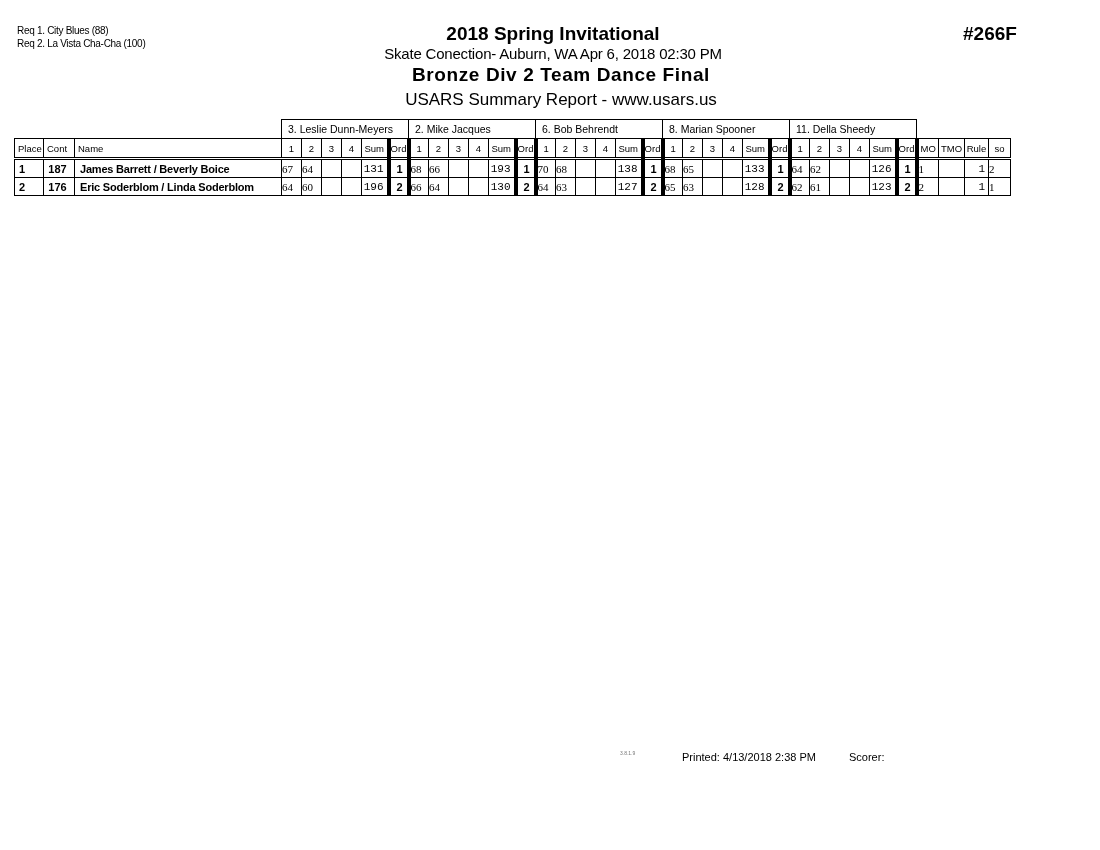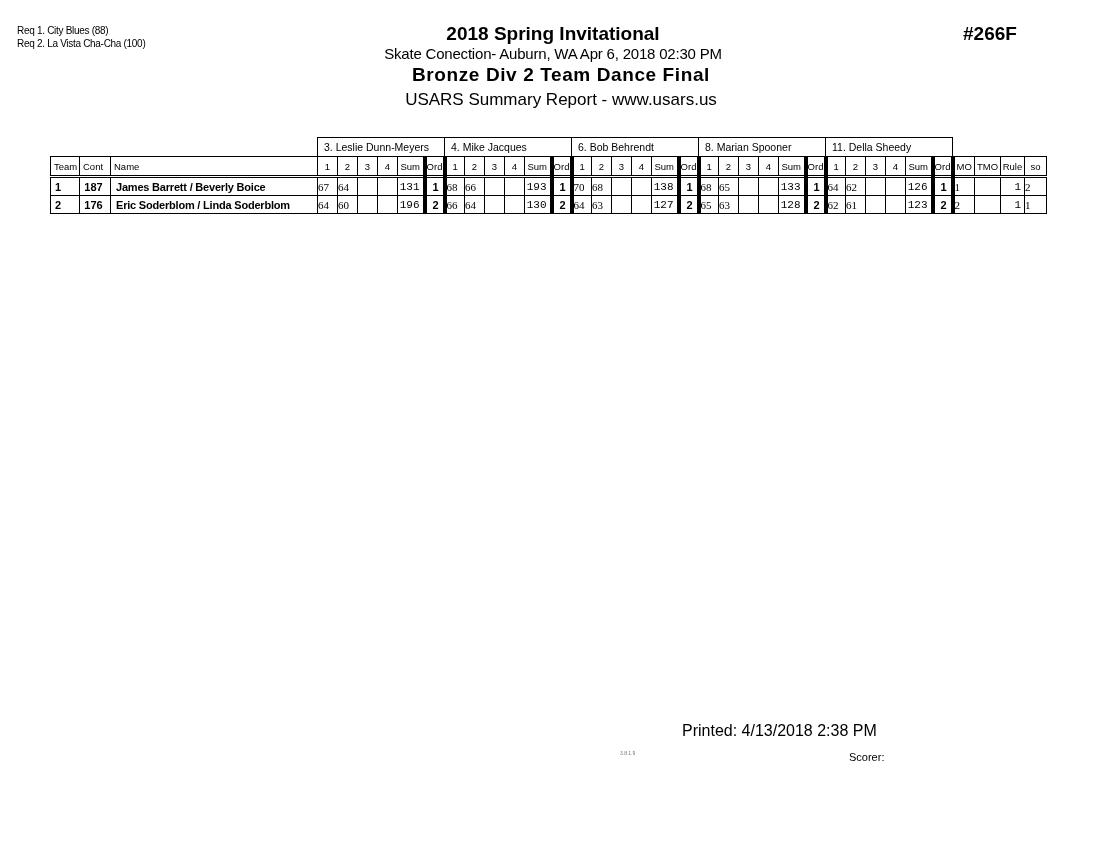--- a/index.html
+++ b/index.html
@@ -6,39 +6,39 @@
   body { width: 1100px; height: 850px; position: relative; overflow: hidden; font-family: "Liberation Sans", sans-serif; color: #000; }
   .abs { position: absolute; }
   .req { left: 17px; font-size: 10px; letter-spacing: -0.3px; line-height: 13px; }
   .title { left: 0; width: 1106px; text-align: center; white-space: nowrap; }
   .t1 { top: 23px; font-size: 19px; font-weight: bold; }
   .t2 { top: 45px; font-size: 15px; letter-spacing: -0.2px; }
   .t3 { top: 64px; font-size: 19px; font-weight: bold; letter-spacing: 0.6px; left: 8px; }
   .t4 { top: 90px; font-size: 17px; left: 8px; }
   .event-no { left: 963px; top: 23px; font-size: 19px; font-weight: bold; }
 
-  table.grid { position: absolute; left: 14px; top: 137px; border-collapse: collapse; table-layout: fixed; font-size: 9.5px; margin-left: 36px; }
+  table.grid { position: absolute; left: 14px; top: 119px; border-collapse: collapse; table-layout: fixed; font-size: 9.5px; }
   table.grid td { padding: 0; height: 18px; border: 1px solid #000; overflow: hidden; white-space: nowrap; }
   tr.judges td { height: 18px; font-size: 10.5px; padding-left: 6px; }
   tr.judges td.blank { border: none; }
   tr.colhdr td { height: 18px; text-align: center; border-bottom: 3px double #000; }
   tr.colhdr td.left { text-align: left; padding-left: 3px; }
   tr.data td { height: 17px; font-size: 11px; }
   td.num { text-align: right; padding-right: 3px !important; font-family: Liberation Mono, monospace; }
   td.ctr { text-align: left; font-family: Liberation Serif, serif; }
   td.place { padding-left: 4px !important; font-weight: bold; font-size: 12px; }
   td.cont { text-align: center; padding-right: 3px !important; font-weight: bold; font-size: 12px; }
   td.name { padding-left: 5px !important; font-weight: bold; font-size: 11px; letter-spacing: -0.2px; }
   td.ord { border-left: 4px solid #000 !important; text-align: right; padding-right: 4px !important; font-weight: bold; font-size: 13px; }
   tr.colhdr td.ordh { border-left: 4px solid #000; }
   td.jstart { border-left: 4px solid #000 !important; }
   td.mo { border-left: 4px solid #000 !important; }
 
   .footer-ver { left: 620px; top: 750px; font-size: 5px; color: #777; }
-  .footer-printed { left: 641px; top: 722px; font-size: 16px; padding-left: 41px; }
+  .footer-printed { left: 641px; top: 751px; font-size: 11px; padding-left: 41px; }
   .footer-scorer { left: 849px; top: 751px; font-size: 11px; }
 </style>
 </head>
 <body>
 
 <div class="abs req" style="top:24px;">Req  1.  City Blues (88)</div>
 <div class="abs req" style="top:37px;">Req  2.  La Vista Cha-Cha (100)</div>
 
 <div class="abs title t1">2018 Spring Invitational</div>
 <div class="abs title t2">Skate Conection- Auburn, WA  Apr 6, 2018  02:30 PM</div>
@@ -89,29 +89,29 @@
     <col style="width:22px">
       <col style="width:26px">
       <col style="width:24px">
       <col style="width:22px">
   </colgroup>
 
   <tbody>
       <tr class="judges">
     <td class="blank" colspan="3"></td>
     <td colspan="6">3.  Leslie Dunn-Meyers</td>
-    <td colspan="6">4.  Mike Jacques</td>
+    <td colspan="6">2.  Mike Jacques</td>
     <td colspan="6">6.  Bob Behrendt</td>
     <td colspan="6">8.  Marian Spooner</td>
     <td colspan="6">11.  Della Sheedy</td>
     <td class="blank" colspan="4"></td>
   </tr>
 
   <tr class="colhdr">
-    <td class="left">Team</td>
+    <td class="left">Place</td>
     <td class="left">Cont</td>
     <td class="left">Name</td>
 
     <td>1</td>
     <td>2</td>
     <td>3</td>
     <td>4</td>
     <td>Sum</td>
     <td class="ordh">Ord</td>
 

